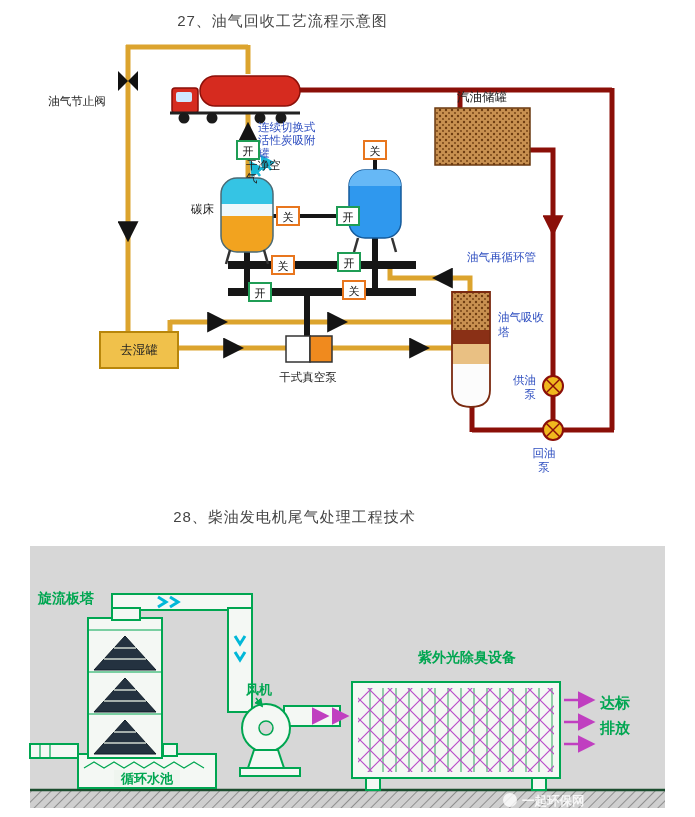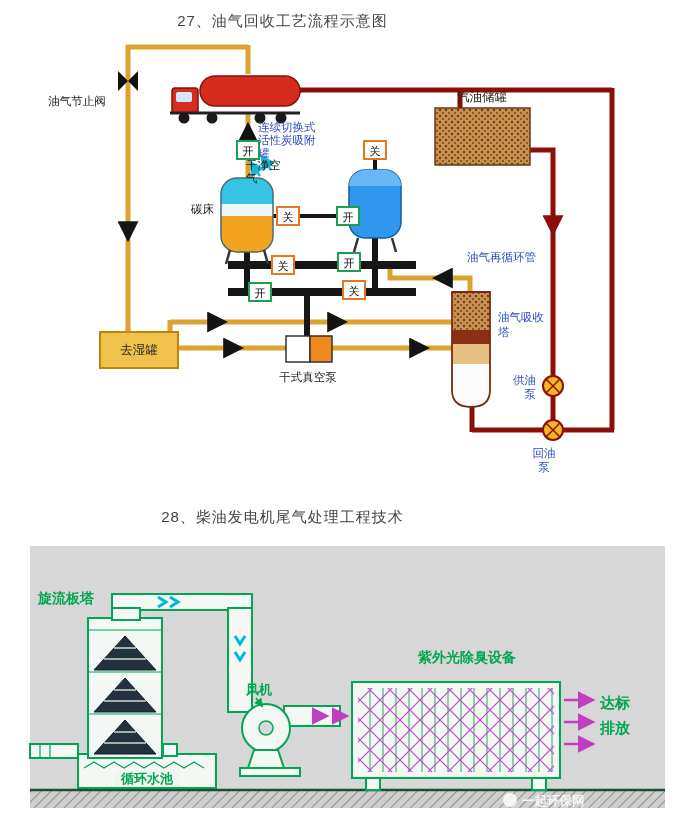--- a/index.html
+++ b/index.html
@@ -1,21 +1,21 @@
 <!DOCTYPE html>
 <html><head>
 <meta charset="utf-8">
 <style>
   html,body{margin:0;padding:0;background:#ffffff;}
   .page{position:relative;width:695px;height:817px;background:#ffffff;overflow:hidden;
         font-family:"Liberation Sans",sans-serif;}
   .fig-title{position:absolute;left:0;width:565px;text-align:center;
         font-size:15px;color:#444;letter-spacing:1px;}
   .t1{top:12px;}
-  .t2{top:508px;}
+  .t2{top:508px;padding-left:12px;}
   svg{position:absolute;left:0;}
   .d1{top:32px;}
   .d2{top:540px;}
   svg text{font-family:"Liberation Sans",sans-serif;}
 
   
   .pipe-y{stroke:#dca42e;stroke-width:5;fill:none;}
   .pipe-r{stroke:#8b0f08;stroke-width:5;fill:none;}
   .pipe-k{stroke:#161616;stroke-width:6;fill:none;}
   .pipe-k-thin{stroke:#161616;stroke-width:4;fill:none;}

